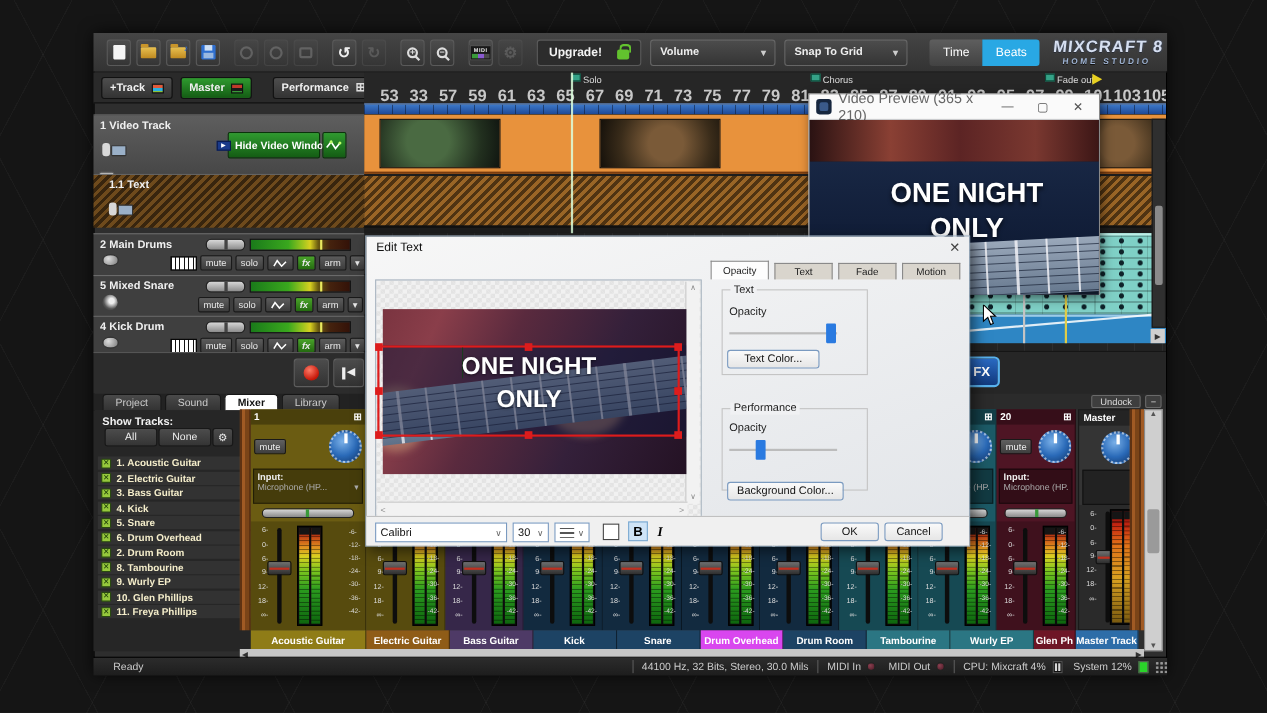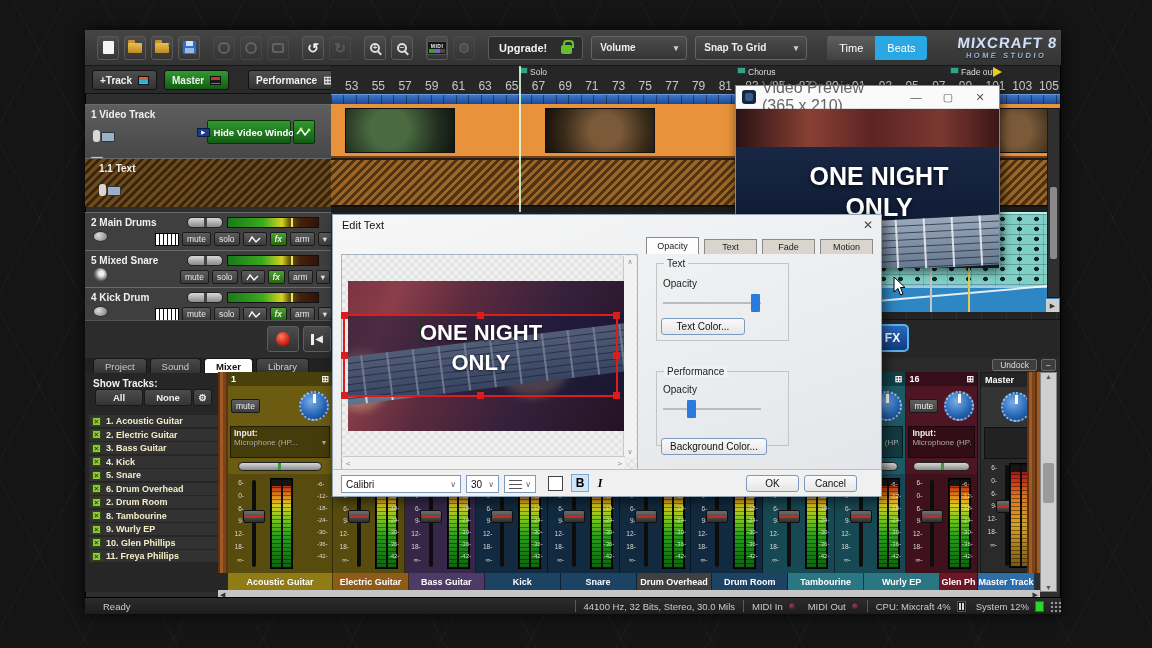--- a/index.html
+++ b/index.html
@@ -42,21 +42,21 @@
 .logo .l2{font-size:7.5px;font-weight:bold;color:#9fb4d4;letter-spacing:2.5px;text-shadow:0 1px 0 #111}
 
 .thbar{left:85px;top:66px;width:246px;height:28px;background:#2a2a2a;border-bottom:1px solid #111}
 .hbtn{position:absolute;top:4px;height:20px;border:1px solid #111;border-radius:3px;background:linear-gradient(#4e4e4e,#333);color:#f0f0f0;font-size:10px;font-weight:bold;display:flex;align-items:center;padding:0 7px;gap:6px}
 .stackic{width:11px;height:9px;background:linear-gradient(#e05a3a 0 3px,#2ab0e0 3px 6px,#8ac43a 6px 9px);border:1px solid #111}
 .stackic.m{background:linear-gradient(#c03a2a 0 3px,#1a1a1a 3px 6px,#3a9a3a 6px 9px)}
 .gridic{font-size:11px;color:#ddd;line-height:1}
 
 .ruler{left:331px;top:66px;width:729px;height:38px;background:#262626;overflow:hidden}
 .rnums{position:absolute;left:14px;top:13px;width:712px;display:flex;justify-content:space-between}
-.rnums span{font-size:12px;font-weight:normal;color:#c8c8c8;width:18px;}
+.rnums span{font-size:15px;font-weight:bold;color:#c8c8c8;width:18px;text-align:center}
 .bluebar{position:absolute;left:0;top:28px;width:729px;height:10px;background:repeating-linear-gradient(90deg,rgba(8,18,40,.5) 0 1px,transparent 1px 12.5px),linear-gradient(#3d79c9,#1d4796);border-top:1px solid #6d97d8}
 .marker{position:absolute;top:0;height:14px;display:flex;align-items:flex-start;gap:2px}
 .flag{width:9px;height:7px;background:#35a287;border:1px solid #0c4a3a;margin-top:1px}
 .mlabel{font-size:8.5px;color:#ddd;margin-top:1px}
 .yflag{width:0;height:0;border-top:5px solid transparent;border-bottom:5px solid transparent;border-left:9px solid #e8d020}
 
 .clips{left:331px;top:104px;width:729px;height:216px;background:#1d1d1d;overflow:hidden}
 .vrow{position:absolute;left:0;top:0;width:729px;height:54px;background:#e8923c;border-bottom:2px solid #7a3c0e}
 .thumb{position:absolute;top:4px;width:110px;height:45px;border:1px solid #101010;background:radial-gradient(circle at 40% 45%,#4a6a42 0 28%,#22301f 70%,#101510);}
 .thumb.g2{background:radial-gradient(circle at 55% 50%,#7a5a38 0 25%,#3a2c1a 65%,#14100a)}
@@ -105,21 +105,21 @@
 .fxbtn{position:absolute;left:545px;top:4px;width:33px;height:28px;border:2px solid #58b2ee;border-radius:5px;background:linear-gradient(#2a6ac2,#123a7e);color:#fff;font-weight:bold;font-size:12px;display:flex;align-items:center;justify-content:center}
 .undockrow{left:331px;top:358px;width:729px;height:14px;background:#2b2b2b;display:flex;justify-content:flex-end;align-items:center;gap:4px;padding-right:4px}
 .ubtn{height:12px;background:#3e3e3e;border:1px solid #6a6a6a;border-radius:2px;color:#ddd;font-size:8.5px;display:flex;align-items:center;padding:0 7px}
 .ubtn.sq{padding:0 4px}
 
 .ltabs{left:85px;top:358px;width:246px;height:15px;display:flex;gap:3px;padding-left:8px;background:#222}
 .ltab{height:15px;padding:0 11px;background:linear-gradient(#4a4a4a,#333);border:1px solid #161616;border-bottom:none;border-radius:4px 4px 0 0;color:#ccc;font-size:9.5px;display:flex;align-items:center}
 .ltab.act{background:#fff;color:#111;font-weight:bold}
 .lpanel{left:85px;top:373px;width:246px;height:219px;background:#262626}
 .shlbl{position:absolute;left:8px;top:5px;font-size:10px;font-weight:bold;color:#f0f0f0}
-.anbtn{position:absolute;top:16px;height:17px;background:linear-gradient(#4c4c4c,#343434);border:1px solid #181818;border-radius:3px;color:#eee;font-size:9.5px;font-weight:bold;display:flex;align-items:center;justify-content:center}
+.anbtn{position:absolute;top:16px;height:17px;background:linear-gradient(#4c4c4c,#343434);border:1px solid #181818;border-radius:3px;color:#eee;font-size:9.5px;font-weight:normal;display:flex;align-items:center;justify-content:center}
 .tlist{position:absolute;left:4px;top:42px;width:232px}
 .tl-row{height:12px;margin-bottom:1.5px;background:#323232;display:flex;align-items:center;gap:5px;padding-left:3px}
 .cb{width:9px;height:9px;background:#96c83c;border:1px solid #2a4a10;border-radius:1px;color:#143305;font-size:7px;line-height:7px;text-align:center;flex:0 0 auto}
 .tl-label{font-size:9px;font-weight:bold;color:#f5eecb;white-space:nowrap}
 
 .wood{top:372px;width:10px;height:201px;background:repeating-linear-gradient(90deg,#5e3212 0 2px,#a05a24 2px 5px,#7a4418 5px 8px)}
 .strips{left:228px;top:372px;width:750px;height:201px;display:flex}
 .strip{flex:1;border-right:1px solid rgba(0,0,0,.55);position:relative;display:flex;flex-direction:column;overflow:hidden}
 .strip:first-child{flex:0 0 105px}
 .sh{height:14px;background:rgba(0,0,0,.3);display:flex;align-items:center;justify-content:space-between;padding:0 3px;color:#fff;font-size:9px;font-weight:bold}
@@ -163,21 +163,21 @@
 .mdot{width:8px;height:8px;border-radius:50%;background:radial-gradient(circle at 35% 35%,#8a4050,#4a1824);border:1px solid #222;margin-left:5px}
 .led{width:9px;height:11px;background:#2ad42a;border:1px solid #555;margin-left:6px}
 .cpubars{width:9px;height:11px;border:1px solid #555;background:#111;margin-left:6px;display:flex;gap:1px;padding:1px}
 .cpubars i{flex:1;background:#d8d8d8}
 .grip{width:11px;height:11px;margin-left:6px;background:radial-gradient(circle,#9a9a9a 1px,transparent 1.6px);background-size:4px 4px}
 
 .pwin{left:735px;top:85px;width:265px;height:183px;background:#fff;border:1px solid #888;box-shadow:2px 3px 10px rgba(0,0,0,.6)}
 .ptitle{height:23px;background:#fafafa;border-bottom:1px solid #ddd;display:flex;align-items:center;padding:0 6px;gap:6px}
 .pappic{width:14px;height:14px;border-radius:3px;background:#16263e;position:relative}
 .pappic::after{content:"";position:absolute;left:3px;top:3px;width:8px;height:8px;background:#3a5a8a;border-radius:2px}
-.ptxt{flex:1;font-size:16px;color:#666}
+.ptxt{flex:1;font-size:13px;color:#666}
 .wctl{color:#555;font-size:11px;width:26px;text-align:center}
 .pbody{position:relative;width:100%;height:159px;overflow:hidden;background:#101828}
 .band-person{position:absolute;left:0;top:0;width:100%;height:38px;background:linear-gradient(90deg,#2a1212,#8a4034 28%,#5c2424 52%,#7a3830 78%,#3c1616)}
 .band-text{position:absolute;left:0;top:38px;width:100%;height:74px;background:linear-gradient(#182744,#101c36)}
 .ptext{position:absolute;left:33px;top:52px;width:220px;text-align:center;color:#fff;font-weight:bold;font-size:25px;line-height:31px;text-shadow:0 2px 4px rgba(0,0,0,.7)}
 .band-neck{position:absolute;left:-6px;top:112px;width:110%;height:50px;transform:rotate(-3deg);background:
  repeating-linear-gradient(90deg,transparent 0 26px,rgba(240,240,245,.85) 26px 28px),
  repeating-linear-gradient(to bottom,transparent 0 6px,rgba(30,40,60,.75) 6px 7px),
  linear-gradient(#9aa8ba,#66788e)}
 
@@ -273,21 +273,21 @@
     </div>
   <div class="tbtn dis">
       <span class="glyph dim">⚙</span>
     </div>
   <div class="sp"></div>
   <div class="upbtn">
       <span>Upgrade!</span>
       <span class="lock"></span>
     </div>
   <div class="sp"></div>
-  <div class="combo" style="width:96px">
+  <div class="combo" style="width:114px">
       <span>Volume</span>
       <span class="chev">▾</span>
     </div>
   <div class="sp"></div>
   <div class="combo" style="width:112px">
       <span>Snap To Grid</span>
       <span class="chev">▾</span>
     </div>
   <div class="sp" style="width:20px"></div>
   <div class="tb-toggle" style="background:linear-gradient(#5e5e5e,#424242);border-radius:3px 0 0 3px">Time</div>
@@ -323,21 +323,21 @@
       <span class="flag"></span>
       <span class="mlabel">Chorus</span>
     </div>
   <div class="marker" style="left:619px">
       <span class="flag"></span>
       <span class="mlabel">Fade out</span>
     </div>
   <div class="yflag" style="position:absolute;left:662px;top:1px"></div>
   <div class="rnums">
       <span>53</span>
-      <span>55</span>
+      <span>33</span>
       <span>57</span>
       <span>59</span>
       <span>61</span>
       <span>63</span>
       <span>65</span>
       <span>67</span>
       <span>69</span>
       <span>71</span>
       <span>73</span>
       <span>75</span>
@@ -909,21 +909,21 @@
 -12-
 -18-
 -24-
 -30-
 -36-
 -42-</div>
     </div>
   </div>
     <div class="strip" style="background: rgb(78, 21, 36);">
     <div class="sh">
-        <span>16</span>
+        <span>20</span>
         <span>⊞</span>
       </div>
     <div class="stop">
       <span class="mutebtn">mute</span>
       <span class="knob"></span>
     </div>
     <div class="sinput">
       <div class="l">Input:</div>
       <div class="v">
           <span>Microphone (HP...</span>
@@ -984,21 +984,21 @@
   <div class="th"></div>
   <span style="font-size:7px;color:#555">▼</span>
 </div>
 <div class="a names">
 
 <div class="cname" style="background: rgb(143, 124, 23);">Acoustic Guitar</div>
     <div class="cname" style="background: rgb(143, 92, 23);">Electric Guitar</div>
     <div class="cname" style="background: rgb(78, 58, 102);">Bass Guitar</div>
     <div class="cname" style="background: rgb(29, 67, 100);">Kick</div>
     <div class="cname" style="background: rgb(29, 67, 100);">Snare</div>
-    <div class="cname" style="background: #404040;">Drum Overhead</div>
+    <div class="cname" style="background: #d946ef;">Drum Overhead</div>
     <div class="cname" style="background: rgb(29, 67, 100);">Drum Room</div>
     <div class="cname" style="background: rgb(43, 118, 131);">Tambourine</div>
     <div class="cname" style="background: rgb(43, 118, 131);">Wurly EP</div>
     <div class="cname" style="background: rgb(110, 22, 38);">Glen Ph</div>
     <div class="cname" style="background: rgb(45, 109, 168);">Master Track</div>
   </div>
 <div class="a hscroll">
   <span>◀</span>
   <span>▶</span>
 </div>

